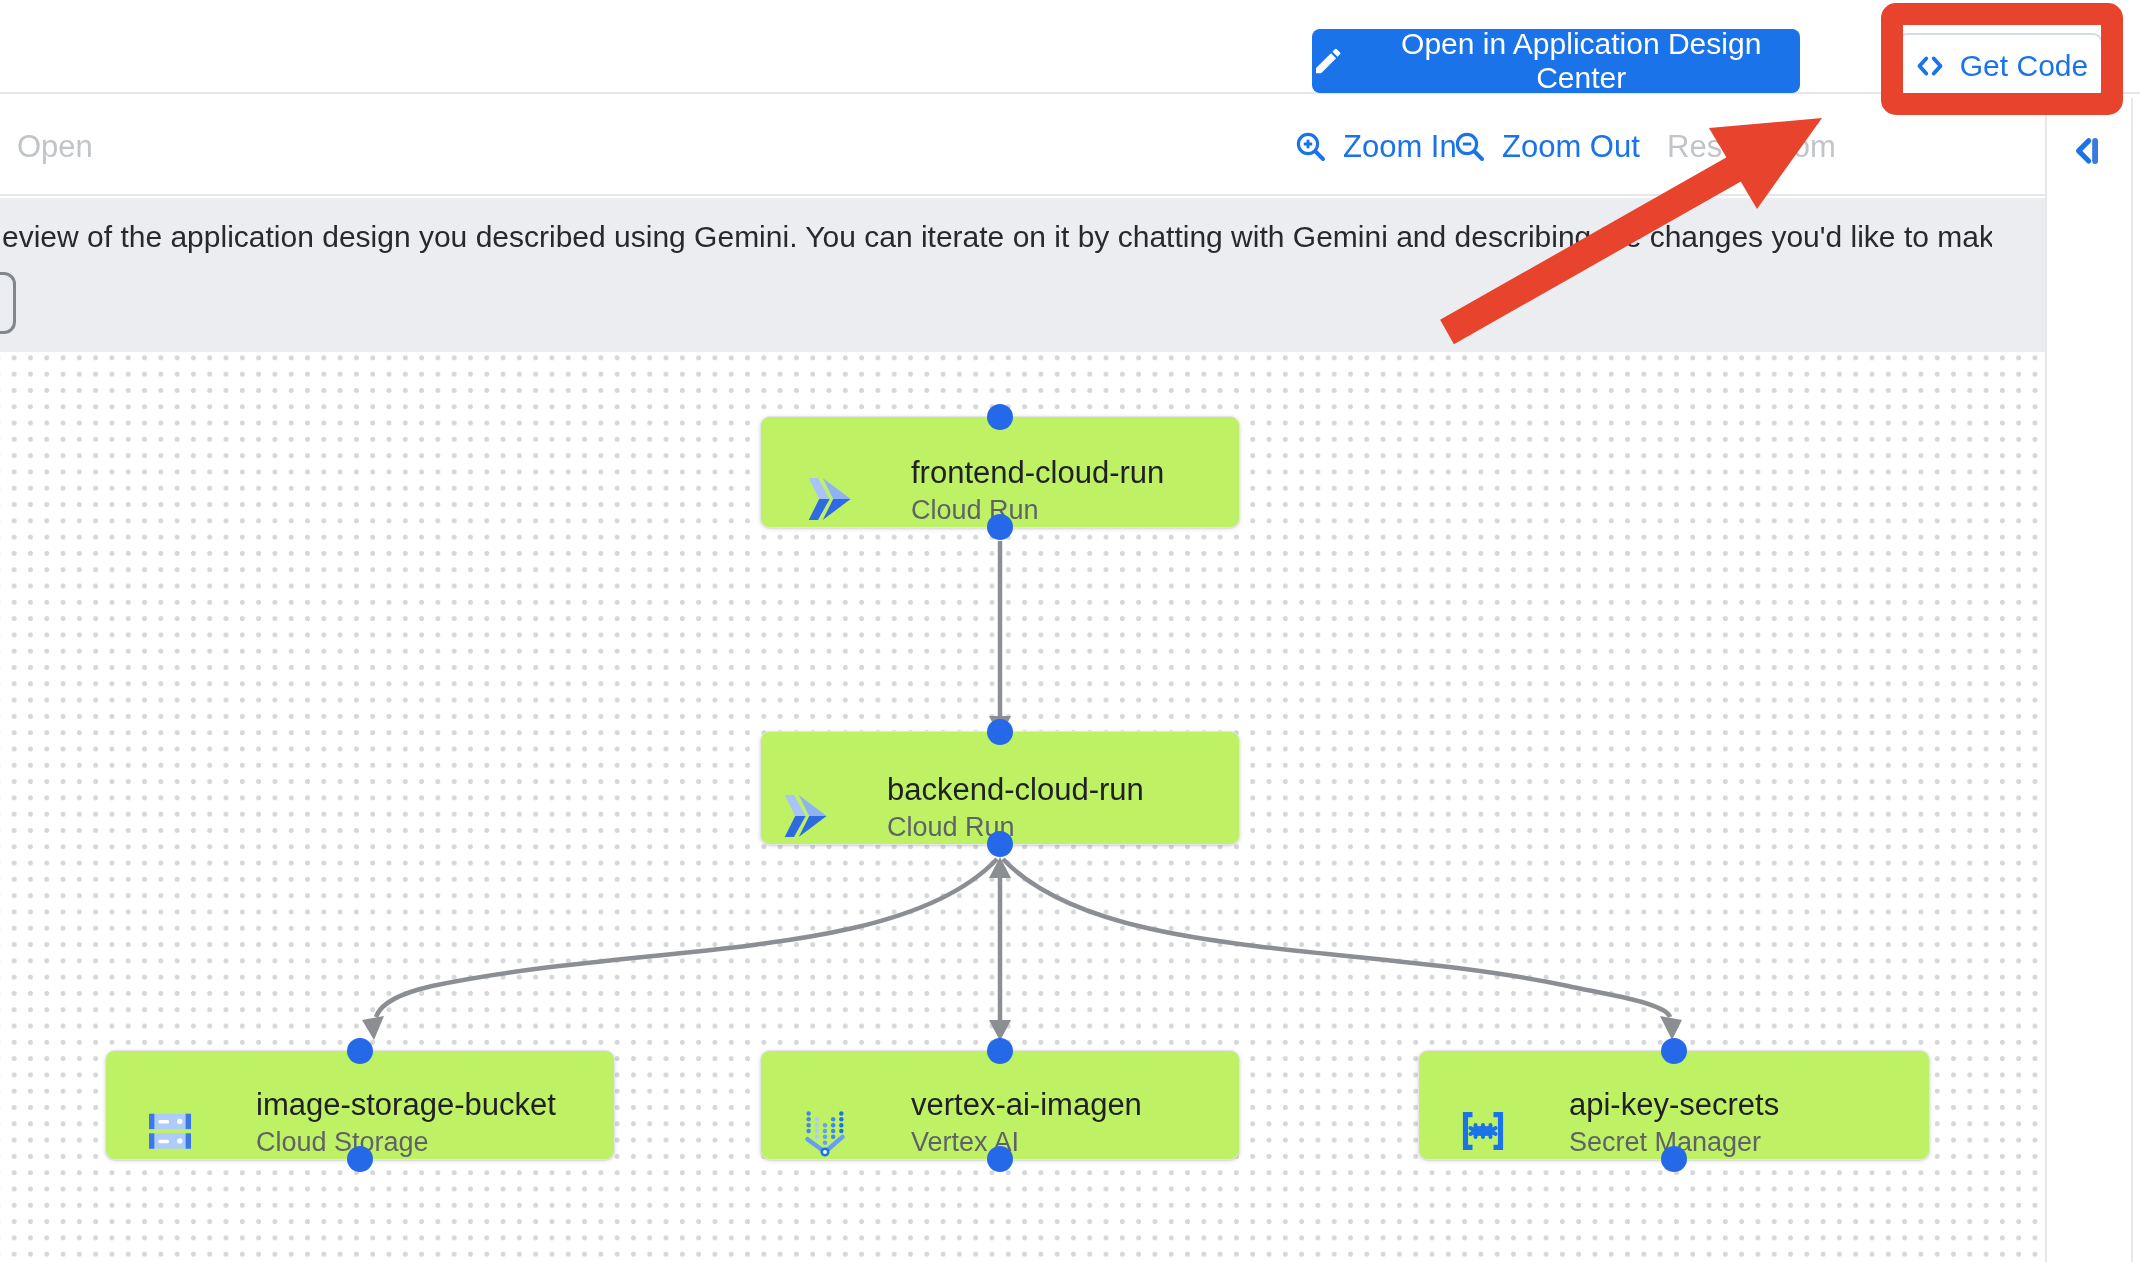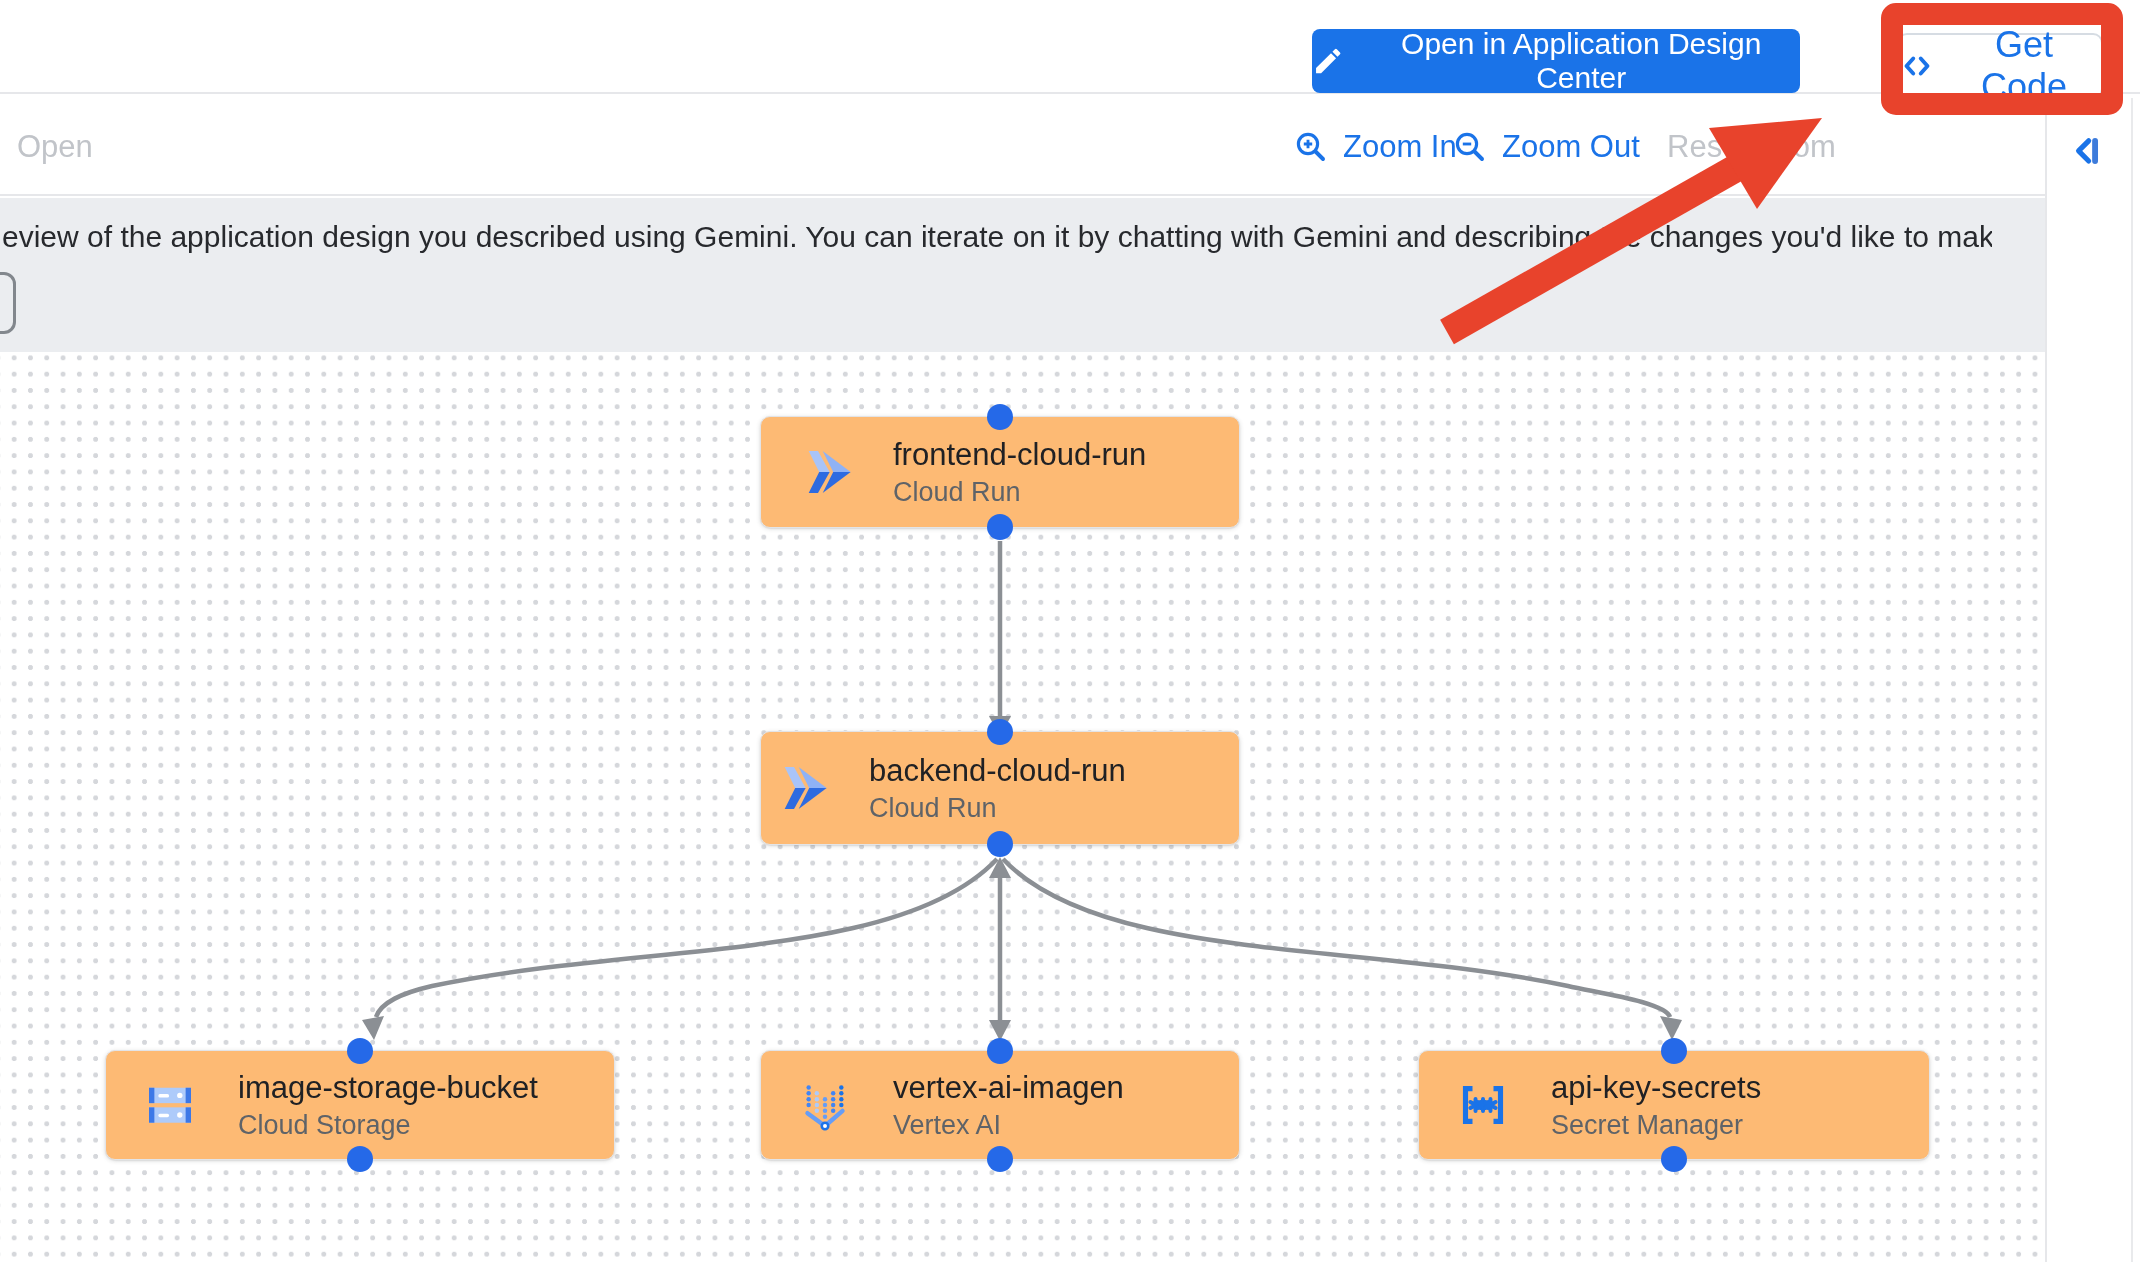--- a/index.html
+++ b/index.html
@@ -12,22 +12,22 @@
   .topbar { position:absolute; left:0; top:16px; width:2140px; height:78px; background:#fff; border-bottom:2px solid #e6e7ea; }
   .btn-primary {
     position:absolute; left:1312px; top:13px; width:488px; height:64px;
     background:#1a73e8; color:#fff; border:none; border-radius:8px;
     font-family:"Liberation Sans", sans-serif; font-size:30px; font-weight:500;
     display:flex; align-items:center; justify-content:center; gap:18px; cursor:pointer;
   }
   .btn-outline {
     position:absolute; left:1897px; top:17px; width:206px; height:66px;
     background:#fff; color:#1a73e8; border:2px solid #d6dce3; border-radius:10px;
-    font-family:"Liberation Sans", sans-serif; font-size:36px; font-weight:500;
-    display:flex; align-items:center; justify-content:flex-start; gap:12px; cursor:pointer;
+    font-family:"Liberation Sans", sans-serif; font-size:30px; font-weight:500;
+    display:flex; align-items:center; justify-content:center; gap:12px; cursor:pointer;
   }
   
   .toolbar { position:absolute; left:0; top:98px; width:2045px; height:98px; background:#fff; border-bottom:2px solid #e6e7ea; }
   .tool-disabled { position:absolute; top:0; height:98px; display:flex; align-items:center; font-size:31px; color:#c1c4c9; }
   .tool-redo { left:17px; }
   .tool-reset { left:1667px; }
   .tool-blue { position:absolute; top:0; height:98px; display:flex; align-items:center; gap:14px; font-size:31px; color:#1a73e8; cursor:pointer; }
   .tool-zoom-in { left:1293px; }
   .tool-zoom-out { left:1452px;justify-content:flex-end; }
   
@@ -40,23 +40,23 @@
   .banner-chip { position:absolute; left:-24px; top:74px; width:40px; height:62px; border:3px solid #82878d; border-radius:12px; background:transparent; }
   
   .canvas {
     position:absolute; left:0; top:352px; width:2045px; height:910px; background:#fff;
     background-image:radial-gradient(circle, #d5d7db 2.2px, rgba(0,0,0,0) 2.8px);
     background-size:16.3px 16.3px; background-position:6px 14px;
   }
   .edges { position:absolute; left:0; top:0; width:2140px; height:1262px; pointer-events:none; }
   
   .node {
-    position:absolute; background:#fdba74; border:1px solid #e3e4e7; border-radius:10px;
+    position:absolute; background:#bef264; border:1px solid #e3e4e7; border-radius:10px;
     box-shadow:0 1px 4px rgba(60,64,67,.18), 0 1px 1px rgba(60,64,67,.08);
-    display:flex; align-items:center; padding-left:36px; gap:40px; cursor:pointer;
+    display:flex; align-items:flex-end; padding-left:36px; gap:58px; cursor:pointer;
   }
   .node-frontend { left:760px; top:416px; width:480px; height:112px; }
   .node-backend  { left:760px; top:731px; width:480px; height:114px;padding-left:12px; }
   .node-bucket   { left:105px; top:1050px; width:510px; height:110px; }
   .node-vertex   { left:760px; top:1050px; width:480px; height:110px; }
   .node-secrets  { left:1418px; top:1050px; width:512px; height:110px; }
   .node-texts { display:flex; flex-direction:column; }
   .node-title { font-size:31px; color:#202124; line-height:40px; }
   .node-sub { font-size:27px; color:#5f6368; line-height:34px; }
   .port { position:absolute; left:50%; width:26px; height:26px; margin-left:-13px; border-radius:50%; background:#2569e8; }

